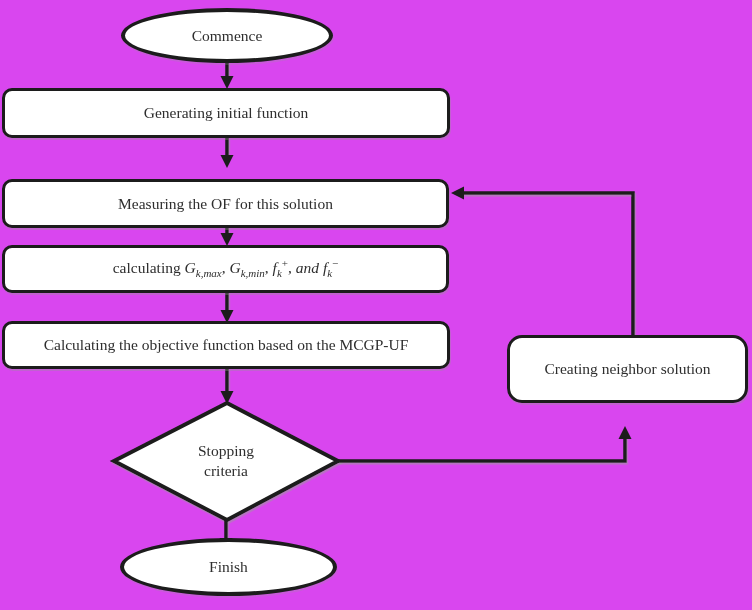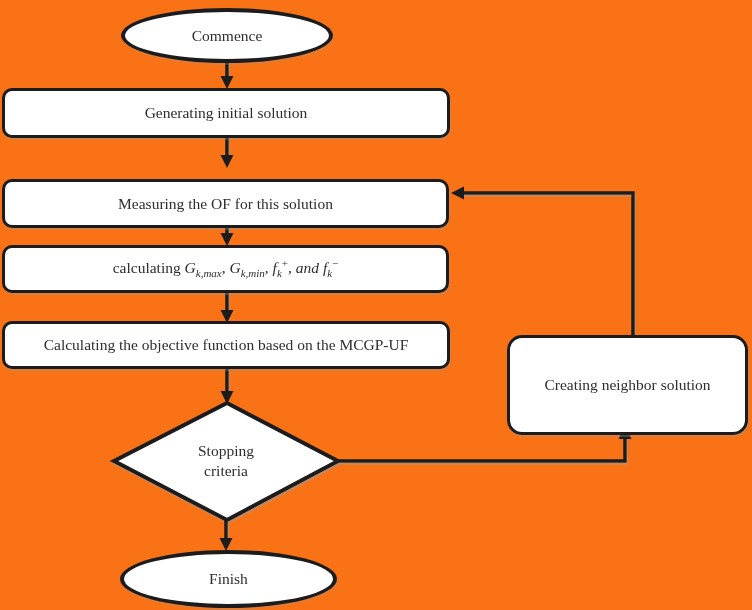--- a/index.html
+++ b/index.html
@@ -1,20 +1,20 @@
 <!DOCTYPE html>
 <html><head>
 <meta charset="utf-8">
 <style>
   html, body { margin: 0; padding: 0; background: #ffffff; }
   .stage {
     position: relative;
     width: 752px;
     height: 610px;
-    background: #f97316;
+    background: #d946ef;
     font-family: "Liberation Serif", "DejaVu Serif", serif;
     color: #2e2e2e;
     overflow: hidden;
   }
   .layer-svg {
     position: absolute;
     left: 0; top: 0;
     z-index: 1;
   }
   .node {
@@ -48,22 +48,22 @@
     text-align: center;
     font-size: 15.5px;
     line-height: 1.3;
     background: transparent;
   }
   #node-commence  { left: 121px; top: 8px;   width: 212px; height: 55px; }
   #node-generate  { left: 2px;   top: 88px;  width: 448px; height: 50px; }
   #node-measure   { left: 2px;   top: 167px; width: 447px; height: 49px; margin-top: 12px; }
   #node-calculate { left: 2px;   top: 245px; width: 447px; height: 48px; }
   #node-objective { left: 2px;   top: 321px; width: 448px; height: 48px; text-align: right; }
-  #node-neighbor  { left: 507px; top: 335px; width: 241px; height: 100px; border-radius: 15px; }
-  #node-finish    { left: 120px; top: 550px; width: 217px; height: 58px; }
+  #node-neighbor  { left: 507px; top: 335px; width: 241px; height: 68px; border-radius: 15px; }
+  #node-finish    { left: 120px; top: 538px; width: 217px; height: 58px; }
   #label-stopping { left: 184px; top: 438px; width: 84px;  height: 46px; }
   sub { font-size: 11px; margin-top: 12px; }
   sup { font-size: 11px; }
 </style>
 </head>
 <body>
 
 <div class="stage">
 
   <svg class="layer-svg" width="752" height="610" viewBox="0 0 752 610">
@@ -96,21 +96,21 @@
       <polygon points="625,426 618.5,439 631.5,439"></polygon>
       <polygon points="451,193 464,186.5 464,199.5"></polygon>
     </g>
   </svg>
 
   <div class="node terminator" id="node-commence">
     <span>Commence</span>
   </div>
 
   <div class="node process" id="node-generate">
-    <span>Generating initial solution</span>
+    <span>Generating initial function</span>
   </div>
 
   <div class="node process" id="node-measure">
     <span>Measuring the OF for this solution</span>
   </div>
 
   <div class="node process" id="node-calculate">
     <span>calculating <i>G<sub>k,max</sub></i>, <i>G<sub>k,min</sub></i>, <i>f<sub>k</sub></i><sup>+</sup>, <i>and</i> <i>f<sub>k</sub></i><sup>−</sup></span>
   </div>
 

